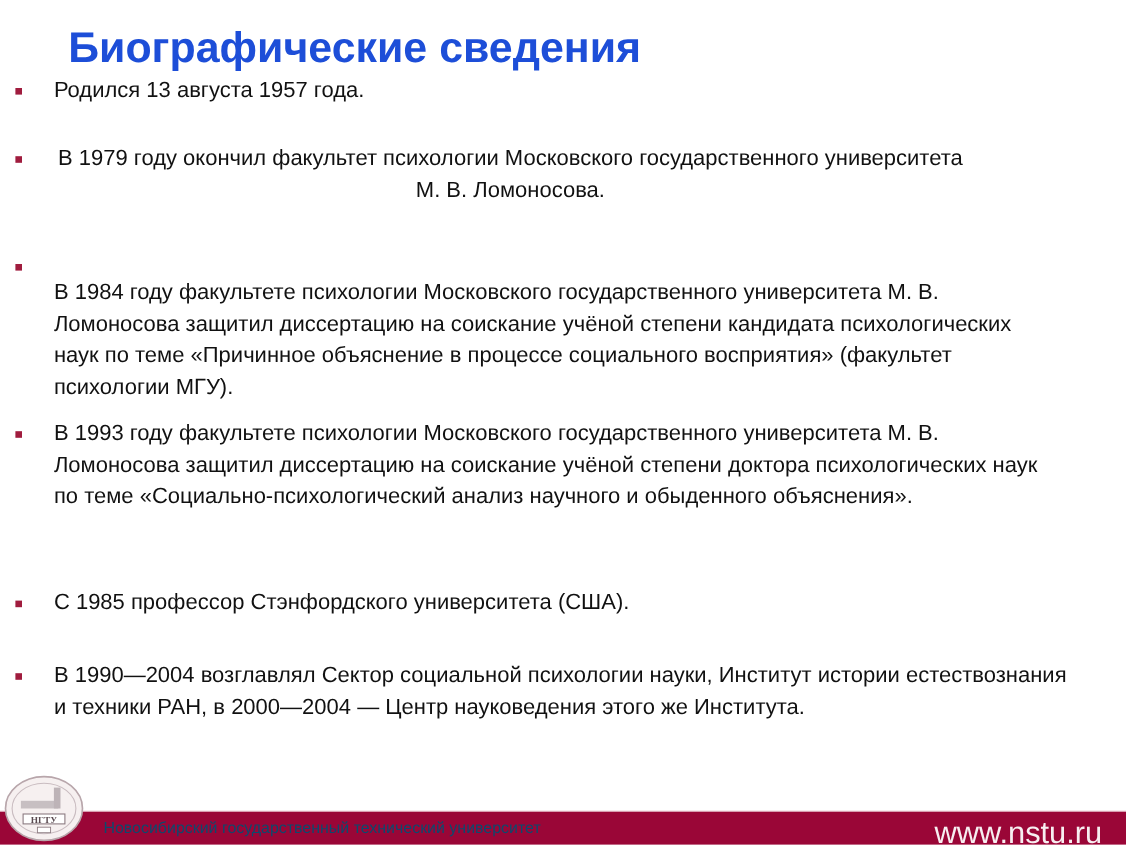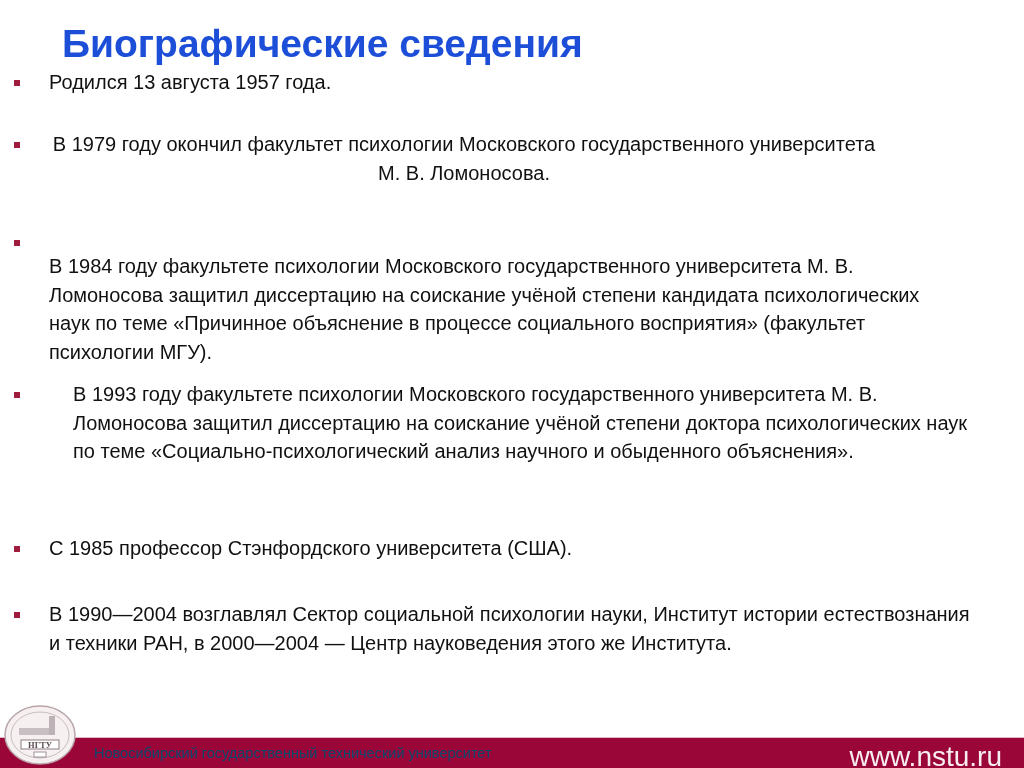--- a/index.html
+++ b/index.html
@@ -28,21 +28,21 @@
   <div class="item" style="top:130px;">
     <div class="bullet" style="top:12px;"></div>
     <div class="text" style="top:0; width:830px;text-align:center;">В 1979 году окончил факультет психологии Московского государственного университета М. В. Ломоносова.</div>
   </div>
   <div class="item" style="top:228px;">
     <div class="bullet" style="top:12px;"></div>
     <div class="text" style="top:0; width:910px;margin-top:24px;">В 1984 году факультете психологии Московского государственного университета М. В. Ломоносова защитил диссертацию на соискание учёной степени кандидата психологических наук по теме «Причинное объяснение в процессе социального восприятия» (факультет психологии МГУ).</div>
   </div>
   <div class="item" style="top:380px;">
     <div class="bullet" style="top:12px;"></div>
-    <div class="text" style="top:0; width:910px;margin-left:24px;">В 1993 году факультете психологии Московского государственного университета М. В. Ломоносова защитил диссертацию на соискание учёной степени доктора психологических наук по теме «Социально-психологический анализ научного и обыденного объяснения».</div>
+    <div class="text" style="top:0; width:910px;">В 1993 году факультете психологии Московского государственного университета М. В. Ломоносова защитил диссертацию на соискание учёной степени доктора психологических наук по теме «Социально-психологический анализ научного и обыденного объяснения».</div>
   </div>
   <div class="item" style="top:534px;">
     <div class="bullet" style="top:12px;"></div>
     <div class="text" style="top:0;">С 1985 профессор Стэнфордского университета (США).</div>
   </div>
   <div class="item" style="top:600px;">
     <div class="bullet" style="top:12px;"></div>
     <div class="text" style="top:0; width:930px;">В 1990—2004 возглавлял Сектор социальной психологии науки, Институт истории естествознания и техники РАН, в 2000—2004 — Центр науковедения этого же Института.</div>
   </div>
 </div>

